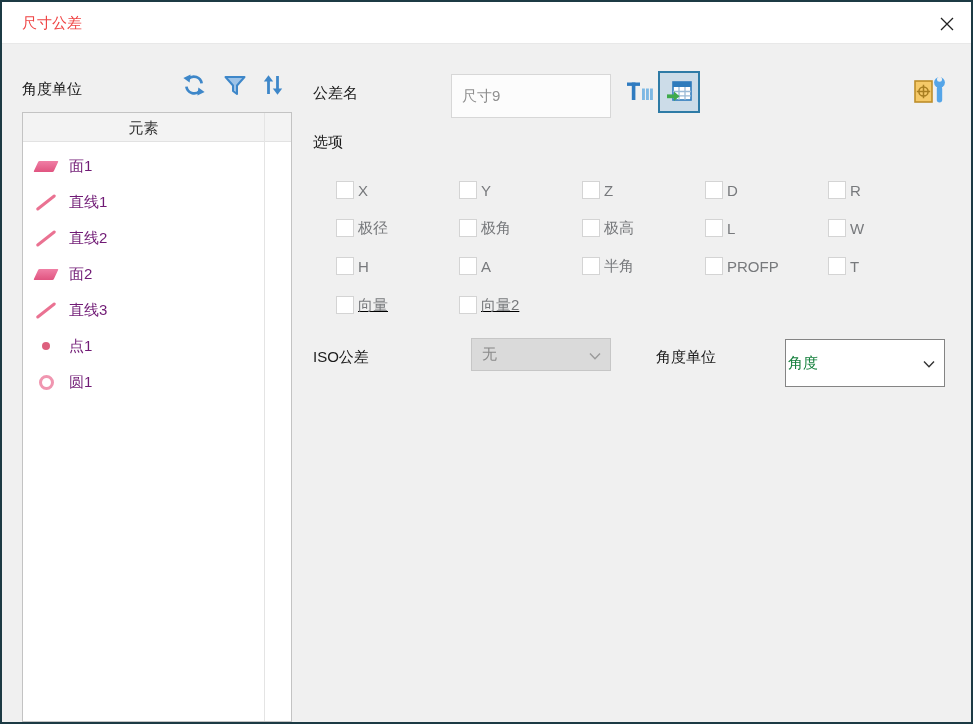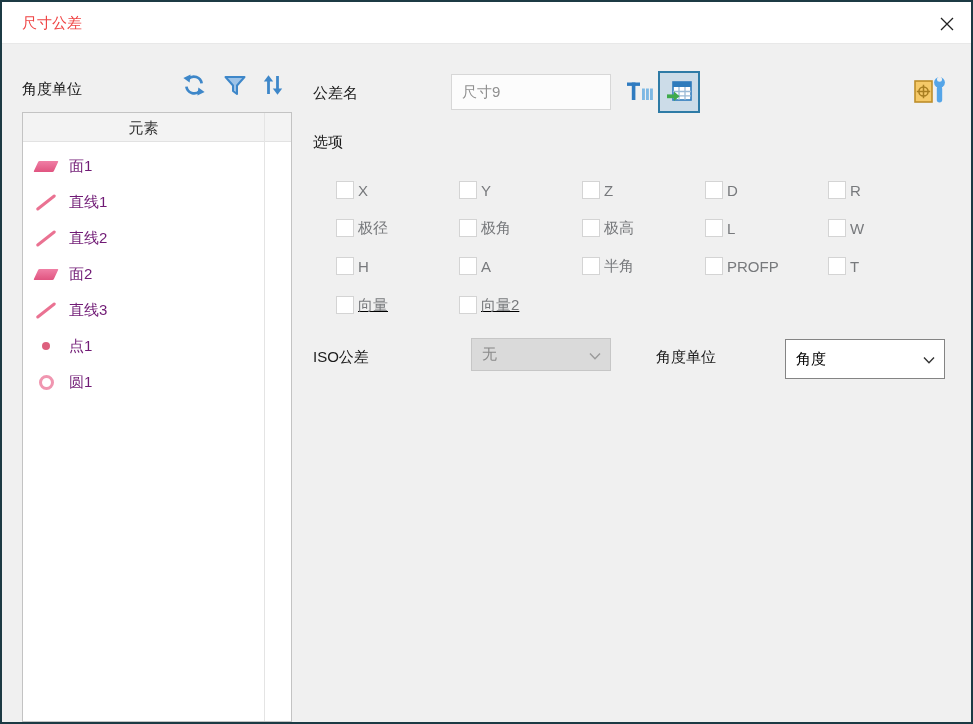--- a/index.html
+++ b/index.html
@@ -46,43 +46,43 @@
   .el-row { display:flex; align-items:center; height:36px; padding-left:8px; cursor:pointer; }
   .el-icon-wrap { width:30px; display:flex; align-items:center; justify-content:center; }
   .el-label { margin-left:8px; font-size:15px; color:#701a75; }
   .ic-plane { width:20px; height:11px; background:linear-gradient(#f07fa5,#e05480); transform:skewX(-25deg); border-radius:1px; }
   .ic-line  { width:24px; height:3px; background:#ea7292; transform:rotate(-38deg); border-radius:2px; }
   .ic-point { width:8px; height:8px; background:#dd5f7d; border-radius:50%; }
   .ic-circle{ width:15px; height:15px; border:3px solid #f096b0; border-radius:50%; }
 
   
   #tolname-input {
-    position:absolute; left:451px; top:74px; width:160px; height:36px;
+    position:absolute; left:451px; top:74px; width:160px; height:44px;
     border:1px solid #d7d7d7; background:#fcfcfc; color:#8f8f8f;
     font-size:15px; padding-left:10px; font-family:inherit; outline:none;
   }
   #insert-table-btn {
     position:absolute; left:658px; top:71px; width:42px; height:42px;
     border:2px solid #2e7ba6; background:#ccdce8; cursor:pointer;
     display:flex; align-items:center; justify-content:center;
   }
 
   .cb-row { position:absolute; left:336px; width:620px; height:24px; display:flex; }
   .cb-cell { width:123px; display:flex; align-items:center; }
   .cbx { width:18px; height:18px; background:#fff; border:1px solid #d4d4d4; margin-right:4px; cursor:default; flex:none; }
   .cb-label { font-size:15px; color:#77797c; white-space:nowrap; }
 
   .combo { position:absolute; display:flex; align-items:center; font-size:15px; }
   #iso-combo {
     left:471px; top:338px; width:140px; height:33px;
     background:#dadada; border:1px solid #c6c6c6; color:#8a8a8a; padding-left:10px;
   }
   #angle-combo {
-    left:785px; top:339px; width:160px; height:40px;
-    background:#ffffff; border:1px solid #848484; color:#000000; padding-left:10px; cursor:pointer;
+    left:785px; top:339px; width:160px; height:48px;
+    background:#ffffff; border:1px solid #848484; color:#15803d; padding-left:2px; cursor:pointer;
   }
   .combo .chev { position:absolute; right:9px; top:50%; transform:translateY(-50%); }
 
   
   #results-table {
     position:absolute; left:313px; top:403px; width:632px; height:305px;
     background:#ffffff; border:1px solid #aeaeae;
   }
   #results-table-header {
     position:absolute; left:0; top:0; width:100%; height:30px;

